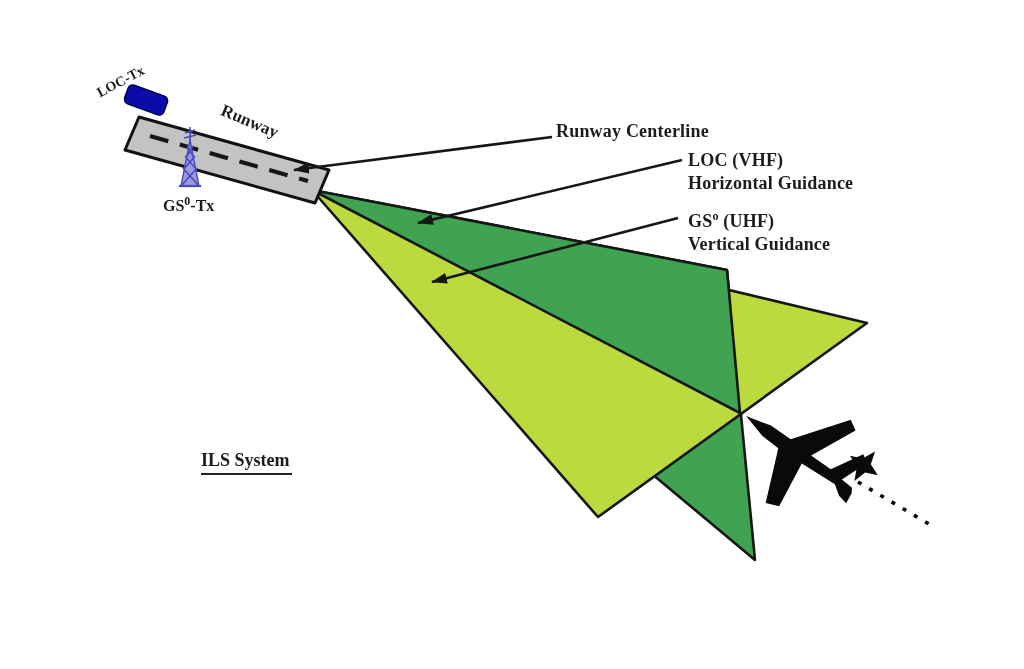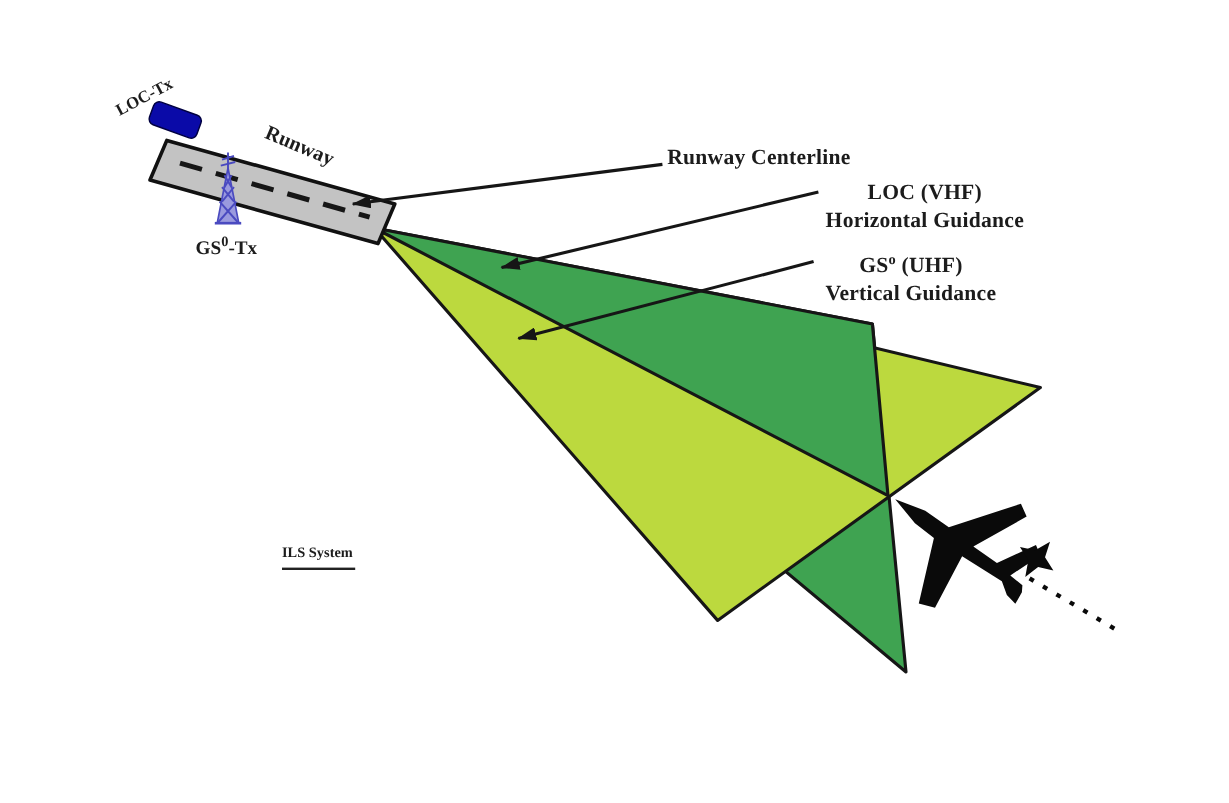--- a/index.html
+++ b/index.html
@@ -6,27 +6,27 @@
   #canvas{position:relative;width:1024px;height:669px;background:#ffffff;overflow:hidden;
           font-family:"Liberation Serif", serif;color:#1c1c1c;}
   #diagram-svg{position:absolute;left:0;top:0;}
   .beam{stroke:#161616;stroke-width:2.6;stroke-linejoin:round;}
   .runway-shape{stroke:#111111;stroke-width:3;stroke-linejoin:round;}
   .arrow-line{stroke:#161616;stroke-width:2.6;fill:none;}
   .centerline-dash{stroke:#161616;stroke-width:4.2;stroke-dasharray:19 12;fill:none;}
   .trail{stroke:#0a0a0a;stroke-width:3.6;stroke-dasharray:4 9;fill:none;}
   .tower-line{stroke:#4a4ac0;stroke-width:1.6;fill:none;}
   .lbl{position:absolute;white-space:nowrap;line-height:23px;}
-  .lbl-big{font-size:18px;font-weight:700;letter-spacing:0.2px;text-align:center;}
+  .lbl-big{font-size:18px;font-weight:700;letter-spacing:0.2px;}
   .lbl-small{font-weight:700;}
   sup{font-size:12px;font-weight:700;}
   .loc-tx{font-size:14px;transform:rotate(-28deg);transform-origin:0 50%;}
   .runway-lbl{font-size:17px;transform:rotate(23deg);transform-origin:0 50%;}
   .gs-tx{font-size:16px;text-align:center;}
-  .ils{font-size:12px;font-weight:700;border-bottom:2px solid #222;padding:0 2px 1px 0;margin-left:34px;}
+  .ils{font-size:18px;font-weight:700;border-bottom:2px solid #222;padding:0 2px 1px 0;}
 </style>
 </head>
 <body>
 
 <div id="canvas">
 
   <svg id="diagram-svg" width="1024" height="669" viewBox="0 0 1024 669">
     <defs>
       <marker id="arrhead" viewBox="0 0 16 11" refX="15" refY="5.5" markerWidth="16" markerHeight="11" orient="auto" markerUnits="userSpaceOnUse">
         <path d="M0,0 L16,5.5 L0,11 Z" fill="#161616"></path>

